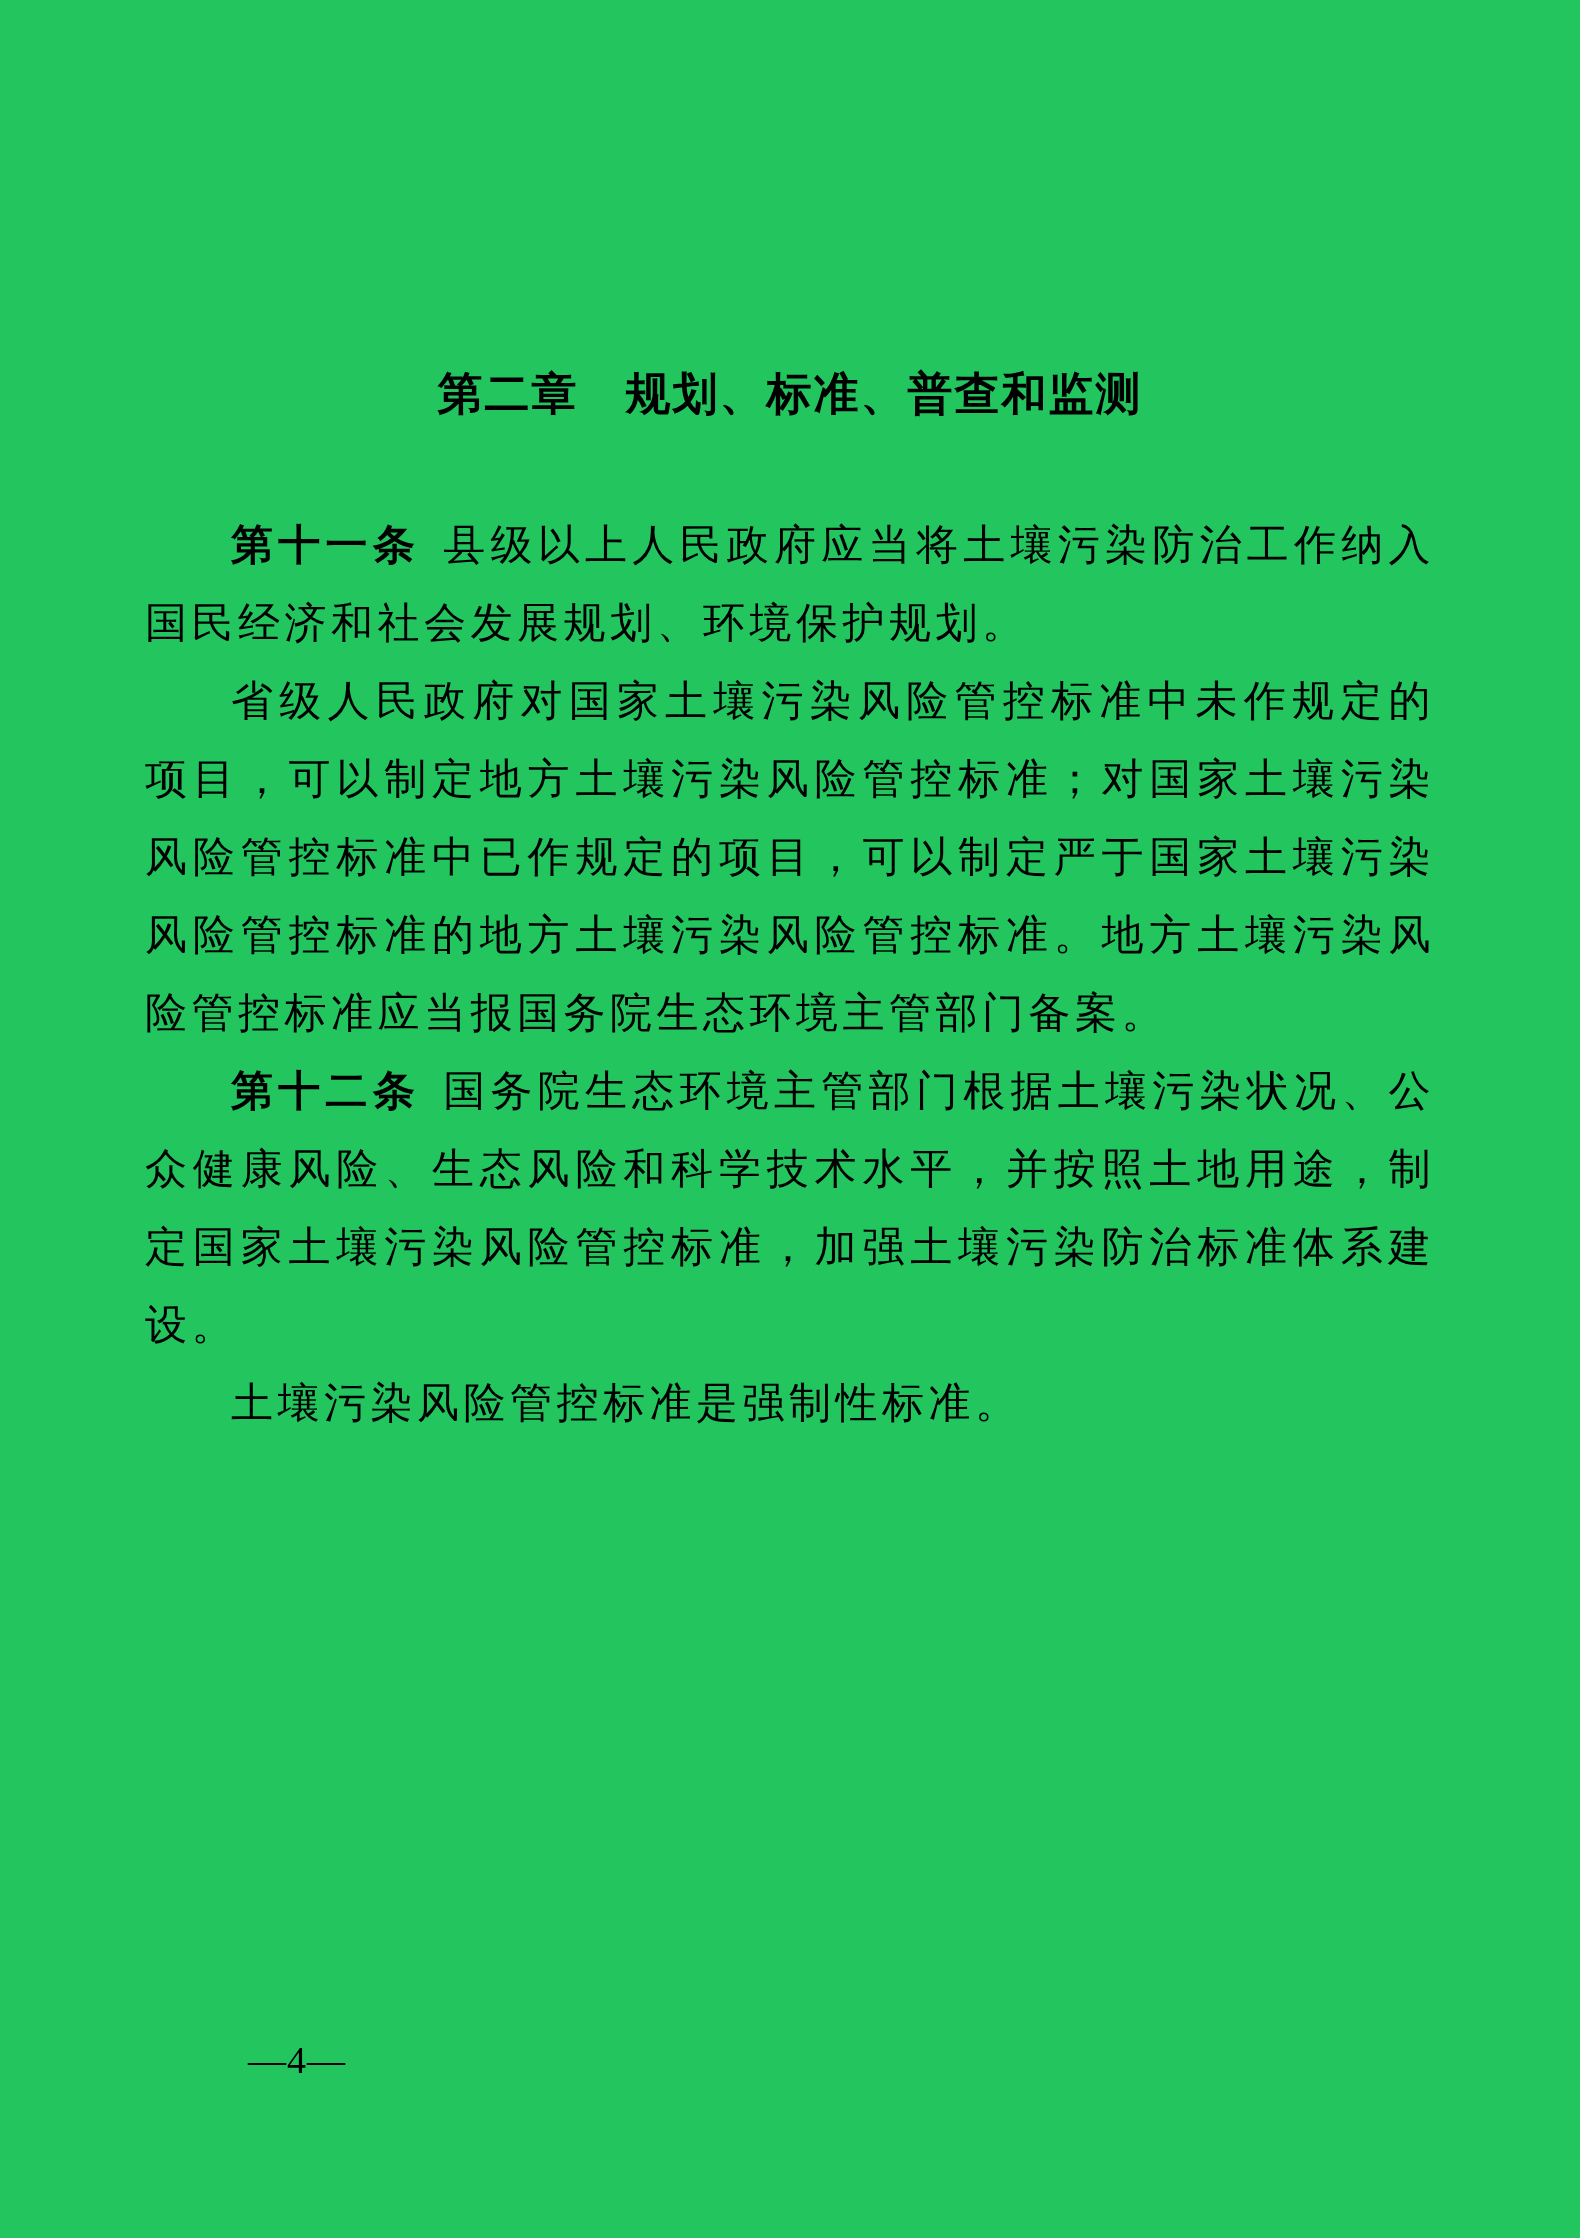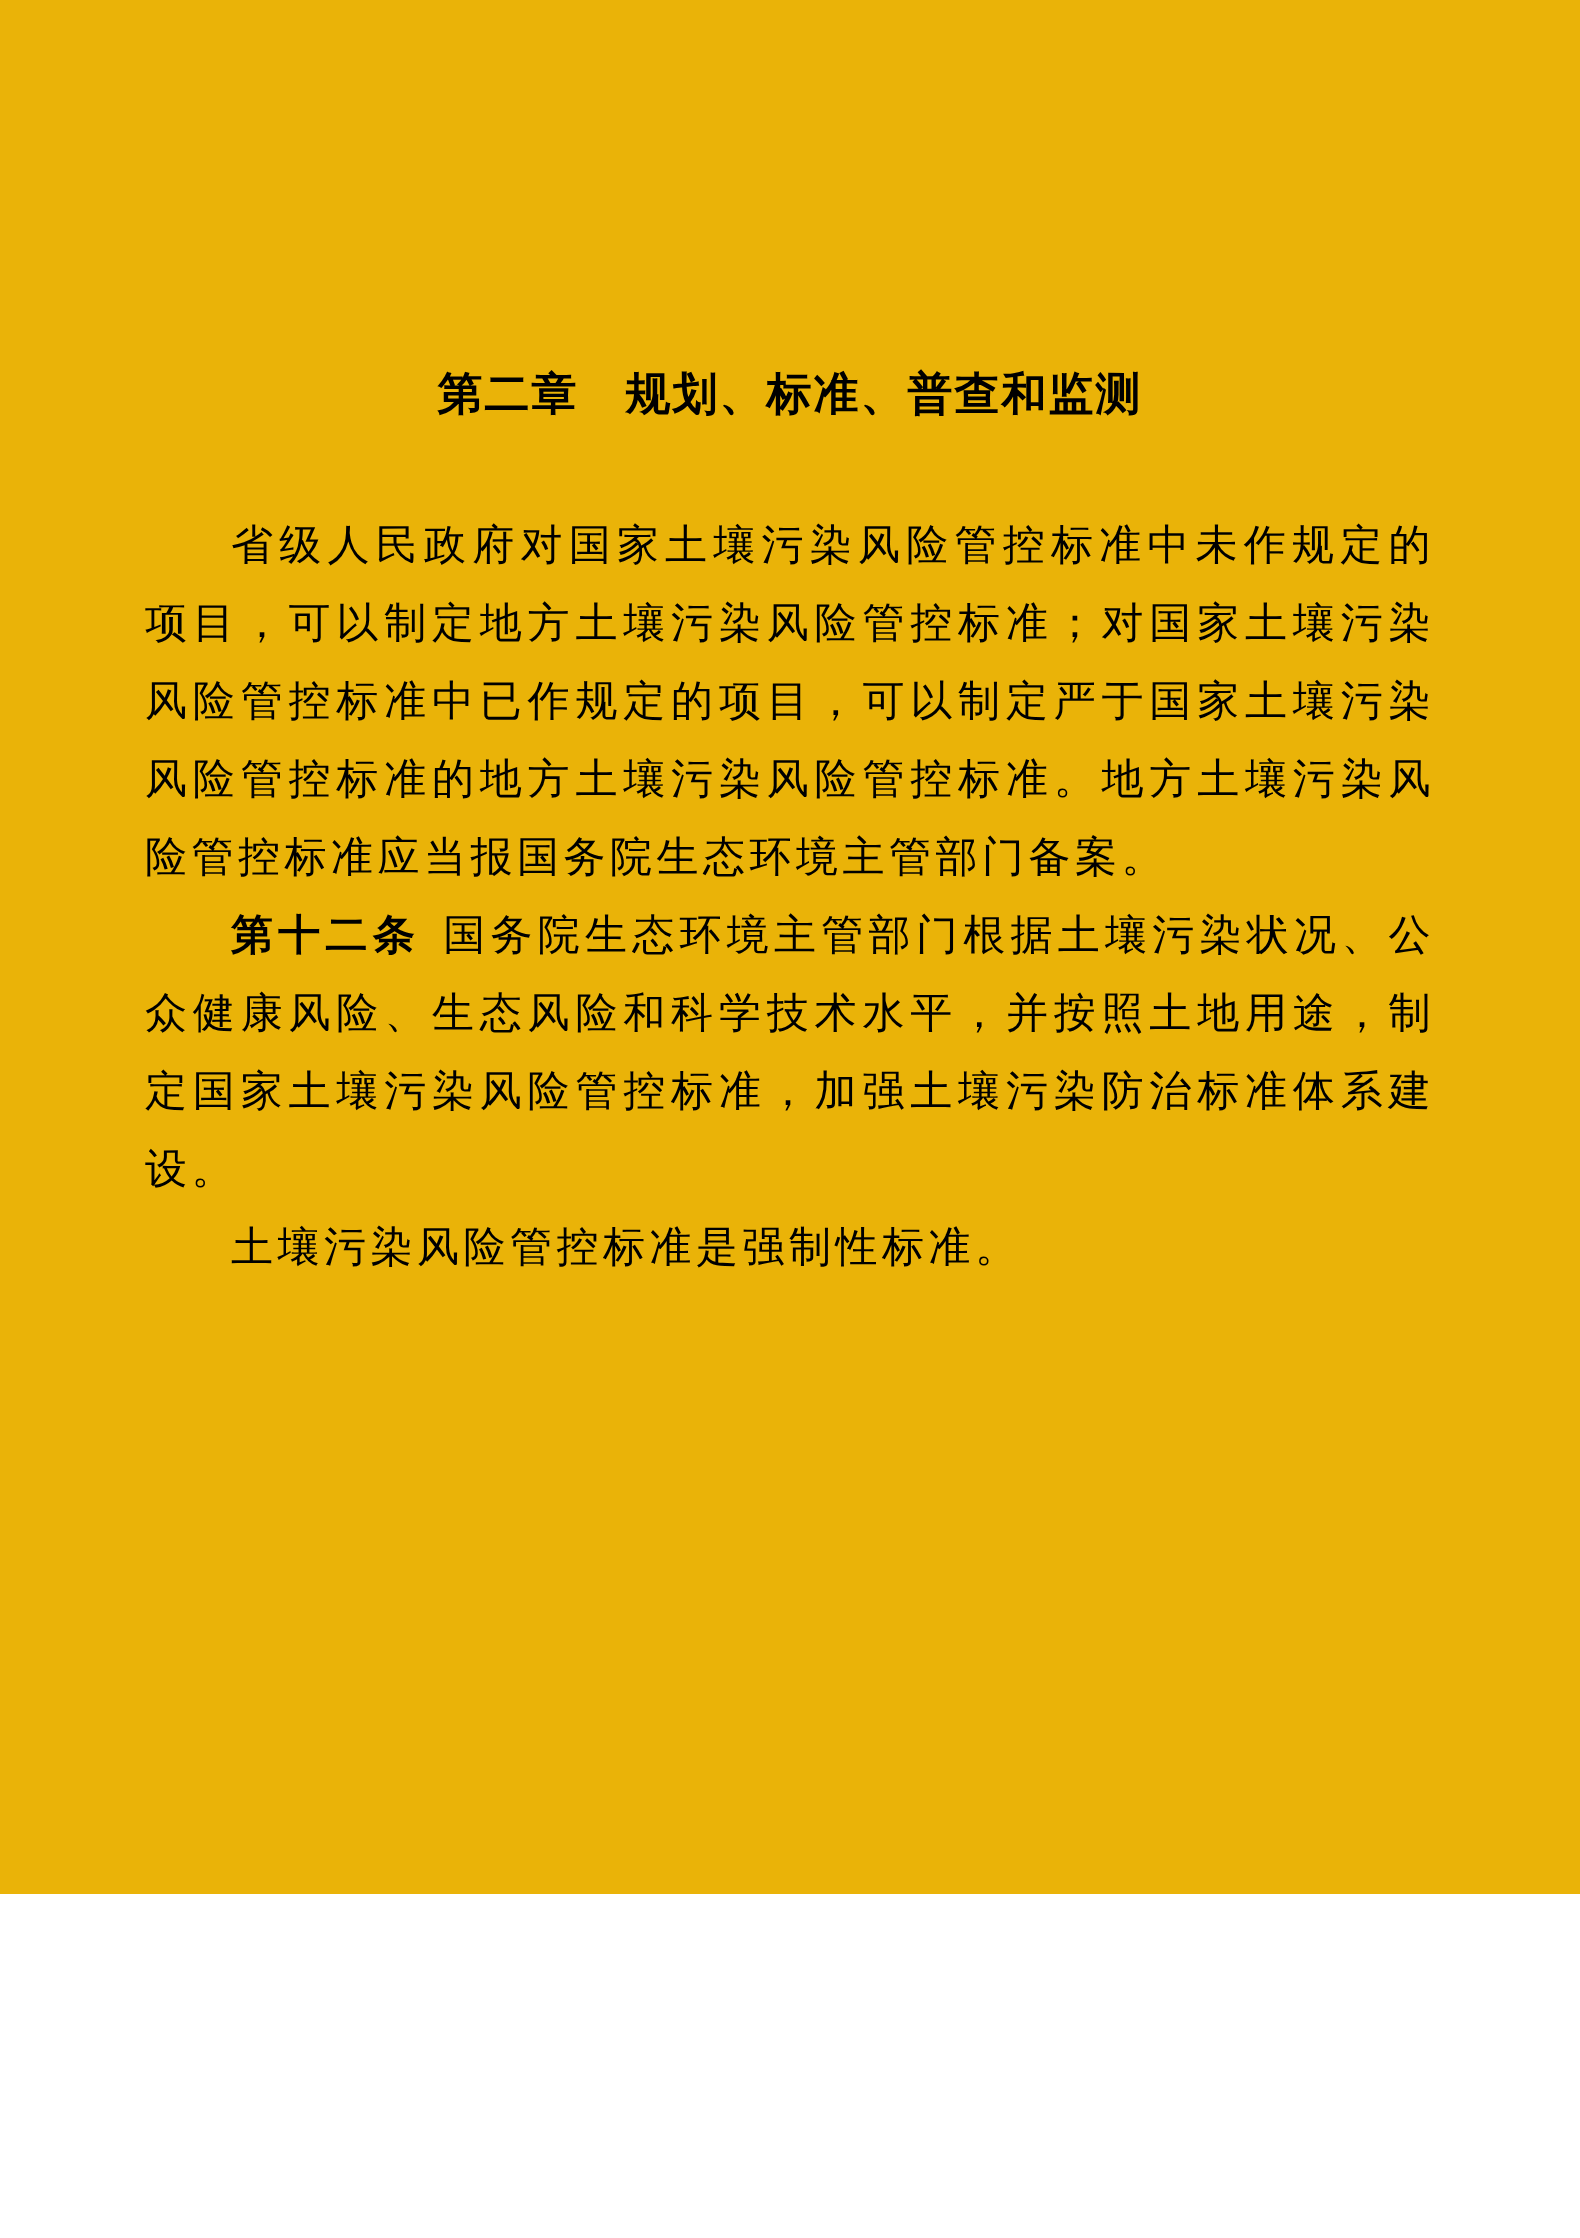--- a/index.html
+++ b/index.html
@@ -1,20 +1,20 @@
 <!DOCTYPE html>
 <html><head>
 <meta charset="utf-8">
 <style>
   html, body { margin: 0; padding: 0; background: #ffffff; }
   .page {
     position: relative;
     width: 1580px;
-    height: 1894px;
-    background: #eab308;
+    height: 2238px;
+    background: #22c55e;
     color: #000000;
     overflow: hidden;
   }
   .chapter-title {
     margin: 0;
     padding-top: 368px;
     text-align: center;
     font-family: "Liberation Sans", sans-serif;
     font-weight: 700;
     font-size: 45px;
@@ -50,20 +50,21 @@
     letter-spacing: 1px;
   }
 </style>
 </head>
 <body>
 
 <div class="page">
   <h1 class="chapter-title">第二章　规划、标准、普查和监测</h1>
 
   <div class="doc-body">
+  <p class="para"><span class="article-lead">第十一条</span><span>县级以上人民政府应当将土壤污染防治工作纳入国民经济和社会发展规划、环境保护规划。</span></p>
 
 
   <p class="para"><span>省级人民政府对国家土壤污染风险管控标准中未作规定的项目，可以制定地方土壤污染风险管控标准；对国家土壤污染风险管控标准中已作规定的项目，可以制定严于国家土壤污染风险管控标准的地方土壤污染风险管控标准。地方土壤污染风险管控标准应当报国务院生态环境主管部门备案。</span></p>
 
   <p class="para"><span class="article-lead">第十二条</span><span>国务院生态环境主管部门根据土壤污染状况、公众健康风险、生态风险和科学技术水平，并按照土地用途，制定国家土壤污染风险管控标准，加强土壤污染防治标准体系建设。</span></p>
 
   <p class="para"><span>土壤污染风险管控标准是强制性标准。</span></p>
 
 
 </div>

